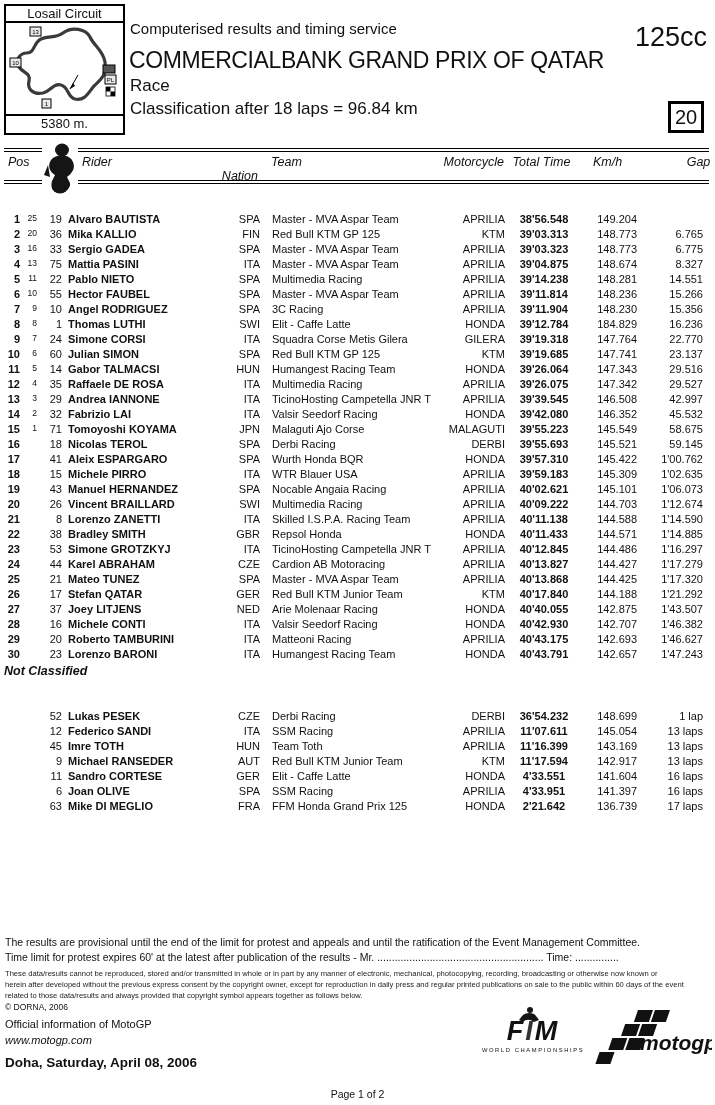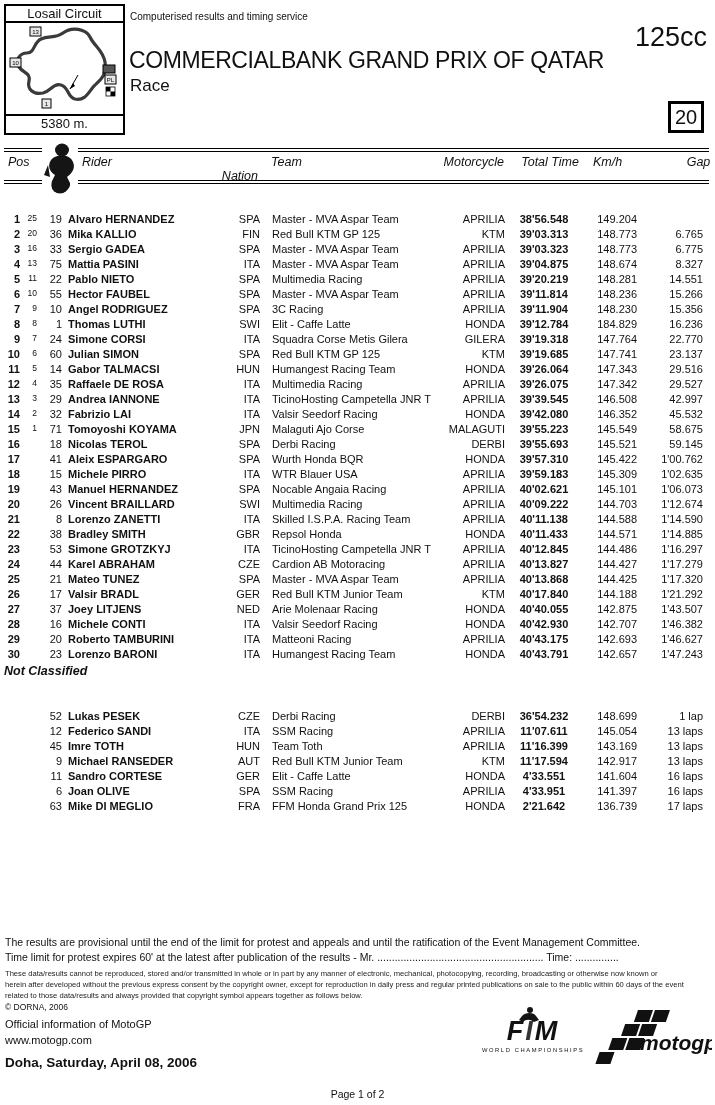--- a/index.html
+++ b/index.html
@@ -7,37 +7,37 @@
   body { width:715px; height:1105px; font-family:"Liberation Sans","DejaVu Sans",sans-serif; color:#111; position:relative; overflow:hidden; }
   .page { position:absolute; inset:0; }
 
   
   .circuit-wrap { position:absolute; left:4px; top:4px; width:121px; }
   .circuit-title { border:2px solid #000; height:19px; text-align:center; font-size:13px; line-height:16px; }
   .circuit-map { border:2px solid #000; border-top:none; height:93px; position:relative; }
   .circuit-len { border:2px solid #000; border-top:none; height:19px; text-align:center; font-size:13px; line-height:16px; }
 
   
-  .svc { position:absolute; left:130px; top:11px; font-size:10px;text-align:center; }
+  .svc { position:absolute; left:130px; top:20px; font-size:15px;text-align:center; }
   .cls125 { position:absolute; right:8px; top:22px; font-size:27px; }
   .event-title { position:absolute; left:129px; top:47px; font-size:23px; letter-spacing:-0.4px; white-space:nowrap; }
   .race { position:absolute; left:130px; top:76px; font-size:17px; }
   .classif { position:absolute; left:130px; top:99px; font-size:17px; }
   .num20 { position:absolute; left:668px; top:101px; width:36px; height:32px; border:3px solid #000; font-size:20px; text-align:center; line-height:27px; }
 
   
   .dline { position:absolute; left:4px; right:6px; height:4px; border-top:1px solid #000; border-bottom:1px solid #000; }
   .hl1 { top:148px; } .hl2 { top:180px; }
   .thead { position:absolute; left:4px; right:6px; top:155px; height:20px; font-style:italic; font-size:12.5px; }
   .thead span { position:absolute; white-space:nowrap; }
   .h-pos { left:4px; } .h-rider { left:78px; }
   .h-nation { left:150px; width:104px; text-align:right;margin-top:14px; }
   .h-team { left:267px; }
   .h-moto { left:400px; width:100px; text-align:right; }
-  .h-time { left:500px; width:75px; text-align:right; }
+  .h-time { left:500px; width:75px; text-align:center; }
   .h-kmh { left:589px; }
   .h-gap { left:660px; width:69px; text-align:center; }
   .bike-icon { position:absolute; left:42px; top:141px; z-index:3; }
 
   
   .rows { position:absolute; left:4px; right:6px; top:212px; }
   .rows-nc { position:absolute; left:4px; right:6px; top:709px; }
   .row { position:relative; height:15px; font-size:11px; line-height:15px; }
   .row span { position:absolute; white-space:nowrap; }
   .c-pos { left:0; width:16px; text-align:right; font-weight:bold; }
@@ -51,21 +51,21 @@
   .c-kmh { left:578px; width:55px; text-align:right; }
   .c-gap { left:620px; width:79px; text-align:right; }
   .nc-label { position:absolute; left:4px; top:664px; font-size:12.5px; font-weight:bold; font-style:italic; }
 
   
   .f1 { position:absolute; left:5px; top:936px; font-size:10.5px; }
   .f2 { position:absolute; left:5px; top:951px; font-size:10.5px; }
   .legal { position:absolute; left:5px; top:968px; font-size:7.6px; line-height:11px; color:#222; }
   .dorna { position:absolute; left:5px; top:1002px; font-size:8.5px; }
   .offi { position:absolute; left:5px; top:1018px; font-size:11px; }
-  .web { position:absolute; left:5px; top:1034px; font-size:11px; }
+  .web { position:absolute; left:5px; top:1034px; font-size:11px;font-style:italic; }
   .dateline { position:absolute; left:5px; top:1055px; font-size:13.5px; font-weight:bold; }
   .pagenum { position:absolute; left:0; right:0; top:1088px; text-align:center; font-size:10.5px; }
 
   
   .fim { position:absolute; left:478px; top:1018px; width:110px; text-align:center; }
   .fim-row { font-size:27px; font-weight:bold; font-style:italic; letter-spacing:2px; line-height:26px; position:relative; }
   .fim-row svg { position:absolute; left:38px; top:-12px; }
   .fim-sub { font-size:5.8px; letter-spacing:1.6px; margin-top:3px; white-space:nowrap; }
   .mgp { position:absolute; left:588px; top:1010px; }
 </style>
@@ -99,20 +99,21 @@
         </g>
       </svg>
     </div>
     <div class="circuit-len">5380 m.</div>
   </div>
 
   <div class="svc">Computerised results and timing service</div>
   <div class="cls125">125cc</div>
   <div class="event-title">COMMERCIALBANK GRAND PRIX OF QATAR</div>
   <div class="race">Race</div>
+  <div class="classif">Classification after 18 laps = 96.84 km</div>
   <div class="num20">20</div>
 
   <div class="dline hl1"></div>
   <div class="dline hl2"></div>
   <div class="thead">
     <span class="h-pos">Pos</span>
     <span class="h-rider">Rider</span>
     <span class="h-nation">Nation</span>
     <span class="h-team">Team</span>
     <span class="h-moto">Motorcycle</span>
@@ -128,21 +129,21 @@
       <ellipse cx="18" cy="45" rx="8.5" ry="7.5"></ellipse>
       <path d="M6,24 L2,34 L8,36 Z"></path>
     </g>
   </svg>
 
   <div class="rows" id="rows">
       <div class="row">
         <span class="c-pos">1</span>
         <span class="c-pts">25</span>
         <span class="c-num">19</span>
-        <span class="c-rider">Alvaro HERNANDEZ</span>
+        <span class="c-rider">Alvaro BAUTISTA</span>
         <span class="c-nation">SPA</span>
         <span class="c-team">Master - MVA Aspar Team</span>
         <span class="c-moto">APRILIA</span>
         <span class="c-time">38'56.548</span>
         <span class="c-kmh">149.204</span>
         <span class="c-gap"></span>
       </div>
       <div class="row">
         <span class="c-pos">2</span>
         <span class="c-pts">20</span>
@@ -180,21 +181,21 @@
         <span class="c-gap">8.327</span>
       </div>
       <div class="row">
         <span class="c-pos">5</span>
         <span class="c-pts">11</span>
         <span class="c-num">22</span>
         <span class="c-rider">Pablo NIETO</span>
         <span class="c-nation">SPA</span>
         <span class="c-team">Multimedia Racing</span>
         <span class="c-moto">APRILIA</span>
-        <span class="c-time">39'20.219</span>
+        <span class="c-time">39'14.238</span>
         <span class="c-kmh">148.281</span>
         <span class="c-gap">14.551</span>
       </div>
       <div class="row">
         <span class="c-pos">6</span>
         <span class="c-pts">10</span>
         <span class="c-num">55</span>
         <span class="c-rider">Hector FAUBEL</span>
         <span class="c-nation">SPA</span>
         <span class="c-team">Master - MVA Aspar Team</span>
@@ -428,21 +429,21 @@
         <span class="c-team">Master - MVA Aspar Team</span>
         <span class="c-moto">APRILIA</span>
         <span class="c-time">40'13.868</span>
         <span class="c-kmh">144.425</span>
         <span class="c-gap">1'17.320</span>
       </div>
       <div class="row">
         <span class="c-pos">26</span>
         <span class="c-pts"></span>
         <span class="c-num">17</span>
-        <span class="c-rider">Valsir BRADL</span>
+        <span class="c-rider">Stefan QATAR</span>
         <span class="c-nation">GER</span>
         <span class="c-team">Red Bull KTM Junior Team</span>
         <span class="c-moto">KTM</span>
         <span class="c-time">40'17.840</span>
         <span class="c-kmh">144.188</span>
         <span class="c-gap">1'21.292</span>
       </div>
       <div class="row">
         <span class="c-pos">27</span>
         <span class="c-pts"></span>

